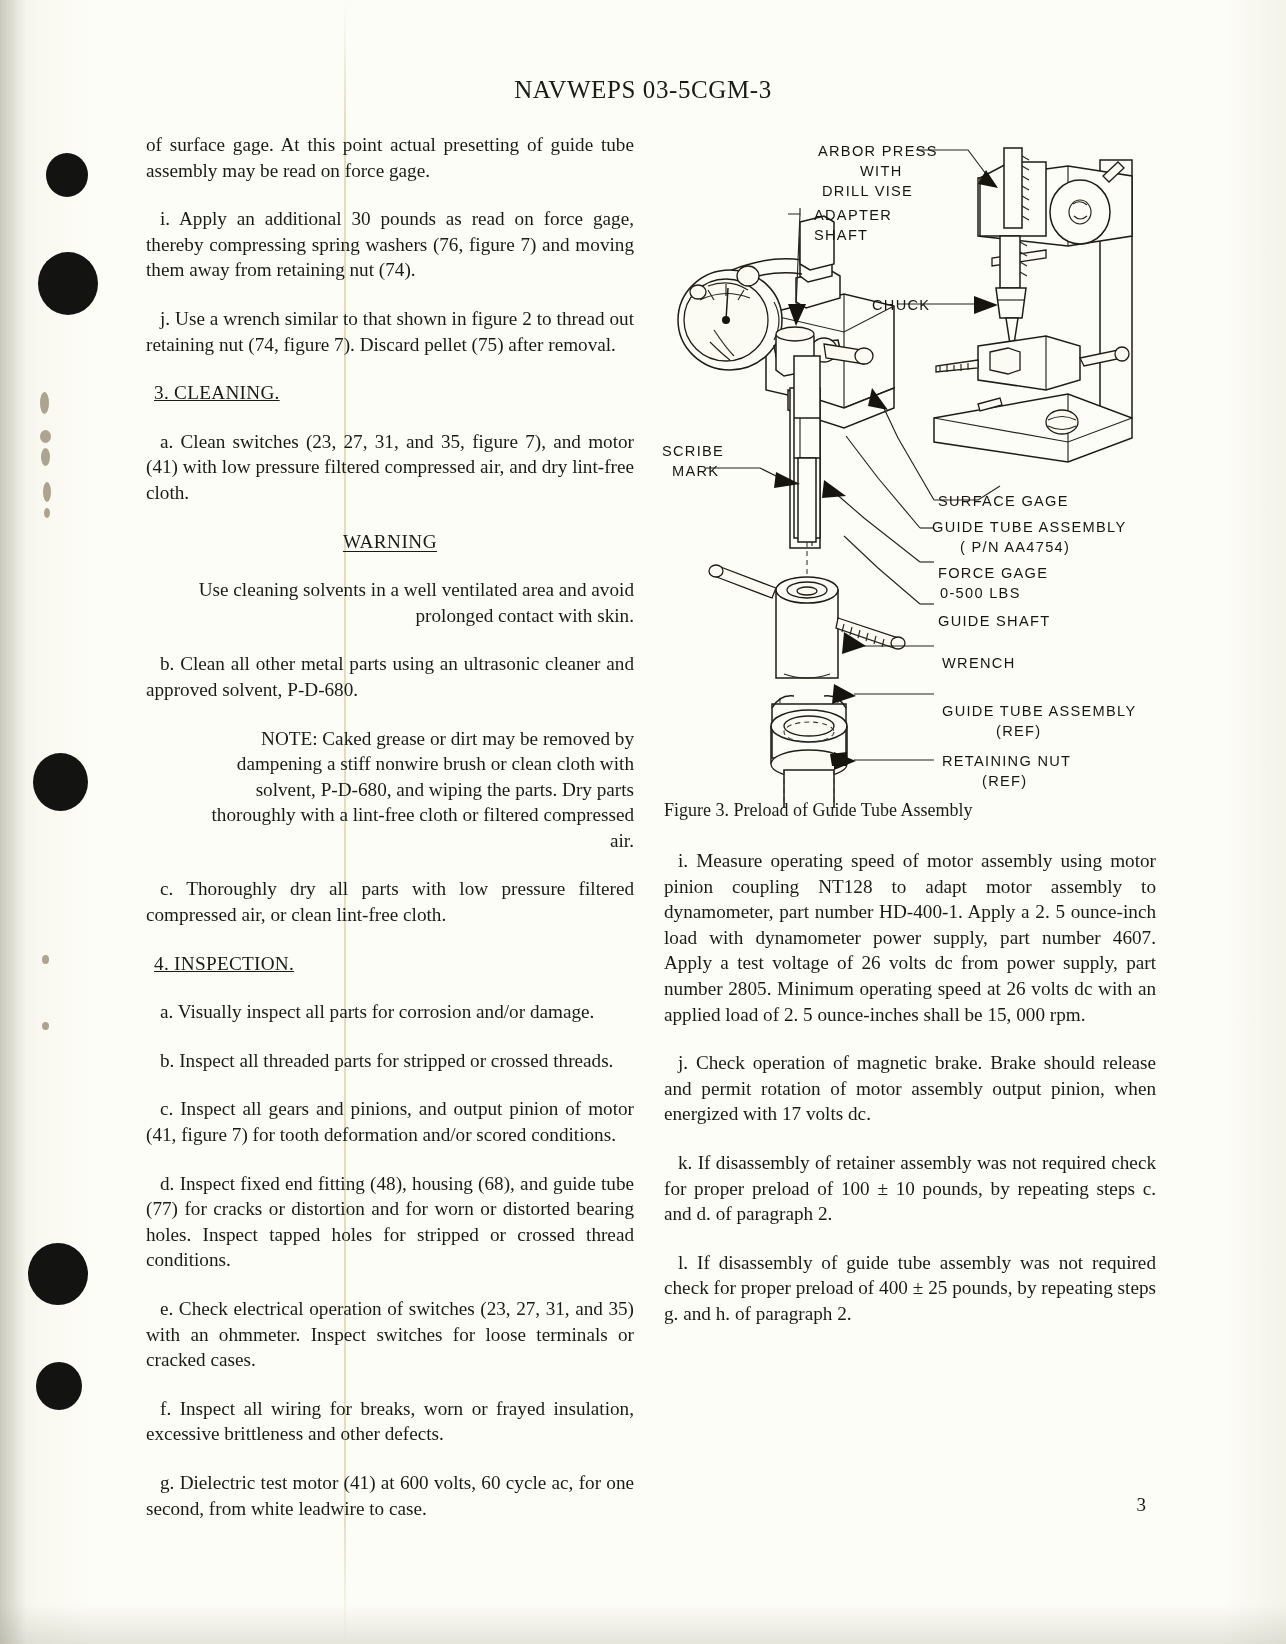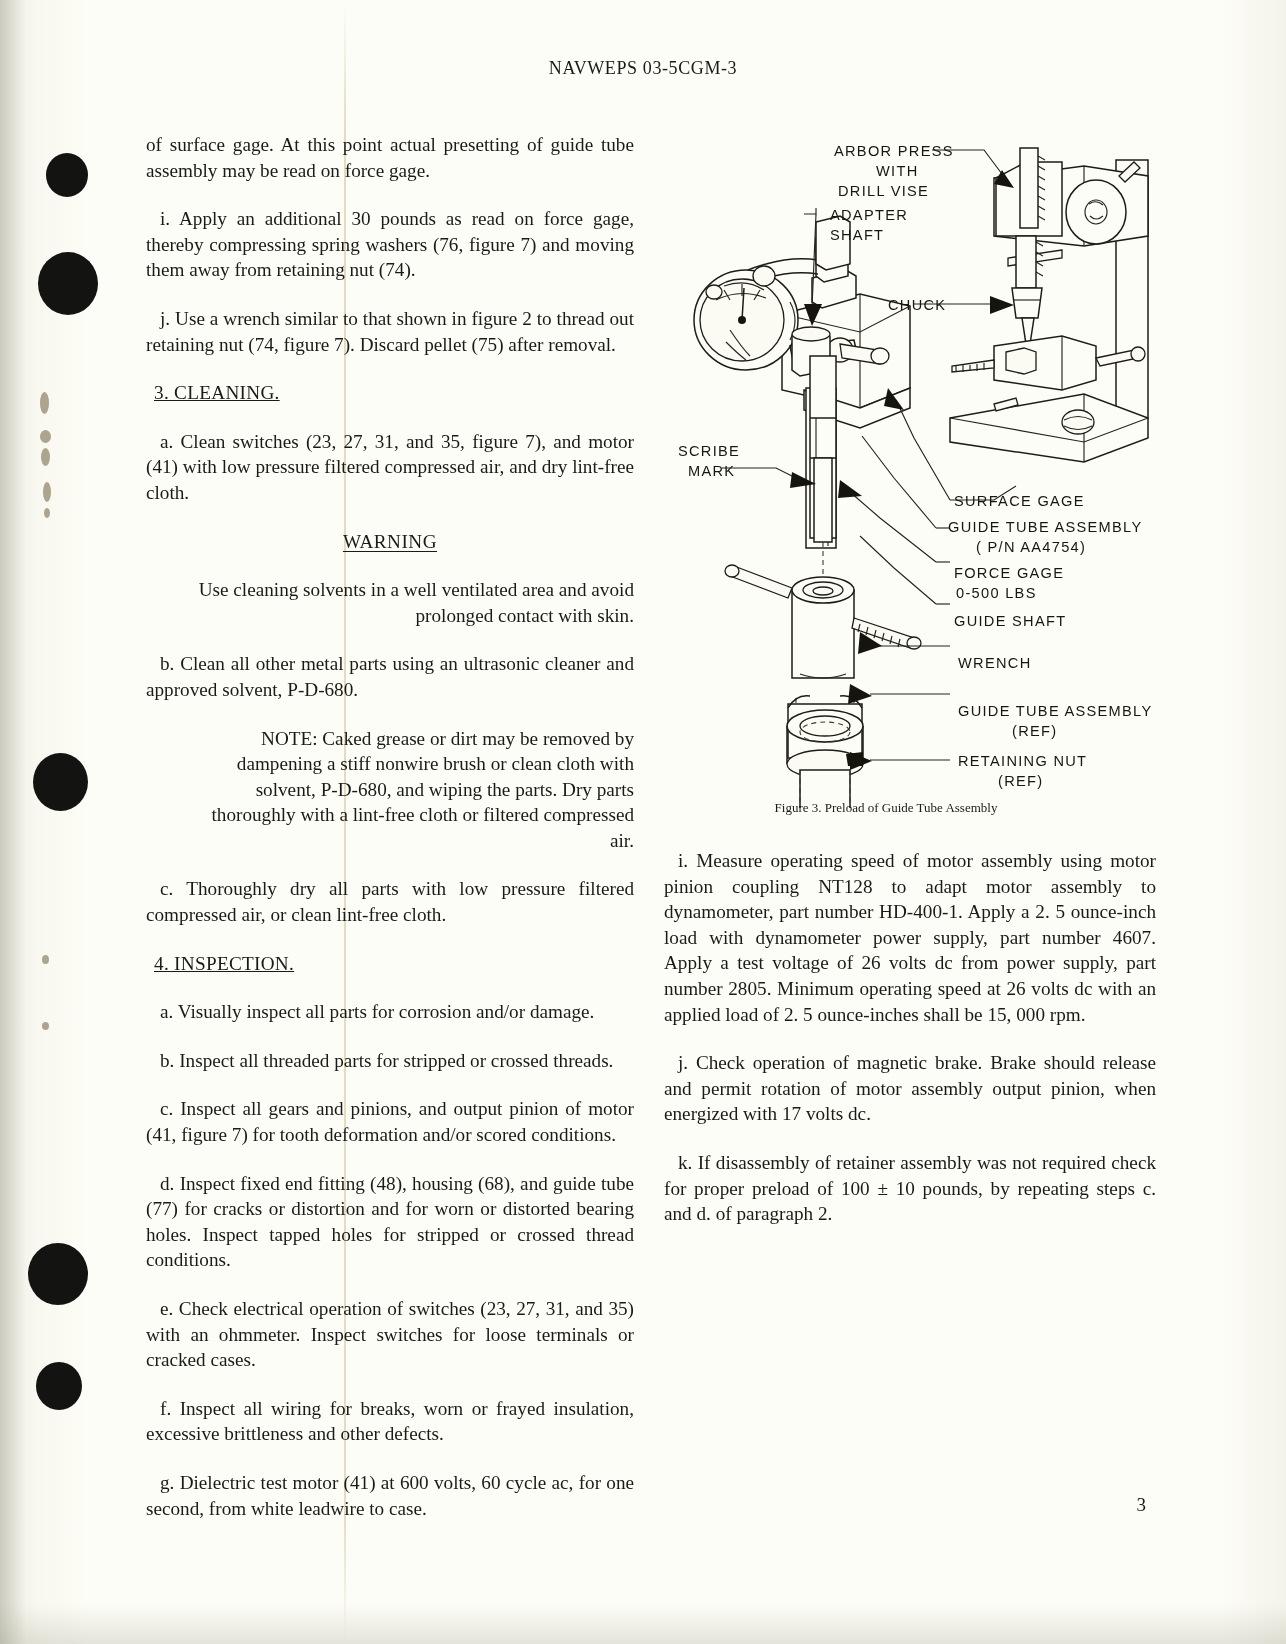--- a/index.html
+++ b/index.html
@@ -29,48 +29,48 @@
     position:absolute;left:0;bottom:0;width:1286px;height:40px;
     background:linear-gradient(0deg,rgba(140,138,118,.22),rgba(140,138,118,0));
   }
   
   .punch{position:absolute;background:#131311;border-radius:50%;}
   .smudge{position:absolute;background:#6d5f3c;border-radius:50%;opacity:.55;}
 
   .sheet{position:absolute;inset:0;}
 
   .header{
-    position:absolute;top:58px;left:0;width:1286px;
-    text-align:center;font-size:18px;letter-spacing:.6px;font-weight:400;
+    position:absolute;top:76px;left:0;width:1286px;
+    text-align:center;font-size:25px;letter-spacing:.6px;font-weight:400;
   }
   .page-num{
     position:absolute;right:140px;bottom:128px;font-size:19px;
   }
 
   .col{position:absolute;font-size:19.2px;line-height:25.6px;text-align:justify;}
   .col-left{left:146px;top:132px;width:488px;}
   .col-right{left:664px;top:848px;width:492px;}
 
   .col p{margin:0 0 23px 0;}
   .indent{text-indent:14px;}
   .heading{margin:0 0 23px 0;text-indent:8px;letter-spacing:.3px;text-decoration:underline;}
   .warn-title{
     text-align:center;margin:0 0 20px 0;letter-spacing:.5px;
     text-decoration:underline;text-underline-offset:3px;
   }
   .warn-body{margin:0 0 24px 0;padding-left:42px;text-align:right;}
   .note-body{margin:0 0 24px 0;padding-left:42px;text-align:right;}
   .fig-caption{
-    position:absolute;left:636px;top:800px;width:500px;
-    text-align:center;font-size:13px;
+    position:absolute;left:664px;top:800px;width:500px;
+    font-size:18px;
   }
 
   
   .figure{
-    position:absolute;left:664px;top:118px;width:500px;height:680px;
+    position:absolute;left:648px;top:118px;width:500px;height:680px;
   }
   .figure svg{display:block;}
   .lbl{
     font-family:"Liberation Sans",sans-serif;
     font-size:14.6px;letter-spacing:1.3px;fill:#17170f;
   }
   .ln{stroke:#1d1d14;stroke-width:1.5;fill:none;}
   .ln-thin{stroke:#25251a;stroke-width:1.15;fill:none;}
   .ln-dash{stroke:#3a3a2c;stroke-width:1.1;fill:none;stroke-dasharray:5 4;}
   .fillw{fill:#fdfdf7;stroke:#1d1d14;stroke-width:1.5;}
@@ -326,16 +326,17 @@
       </g>
     </svg>
   </div>
 
   <div class="fig-caption">Figure 3.   Preload of Guide Tube Assembly</div>
 
   <div class="col col-right">
     <p class="indent">i.   Measure operating speed of motor assembly using motor pinion coupling NT128 to adapt motor assembly to dynamometer, part number HD-400-1.  Apply a 2. 5 ounce-inch load with dynamometer power supply, part number 4607.  Apply a test voltage of 26 volts dc from power supply, part number 2805.  Minimum operating speed at 26 volts dc with an applied load of 2. 5 ounce-inches shall be 15, 000 rpm.</p>
     <p class="indent">j.   Check operation of magnetic brake.  Brake should release and permit rotation of motor assembly output pinion, when energized with 17 volts dc.</p>
     <p class="indent">k.   If disassembly of retainer assembly was not required check for proper preload of 100 ± 10 pounds, by repeating steps c. and d. of paragraph 2.</p>
+    <p class="indent">l.   If disassembly of guide tube assembly was not required check for proper preload of 400 ± 25 pounds, by repeating steps g. and h. of paragraph 2.</p>
   </div>
 
   <div class="page-num">3</div>
 </div>
 
 </body></html>

